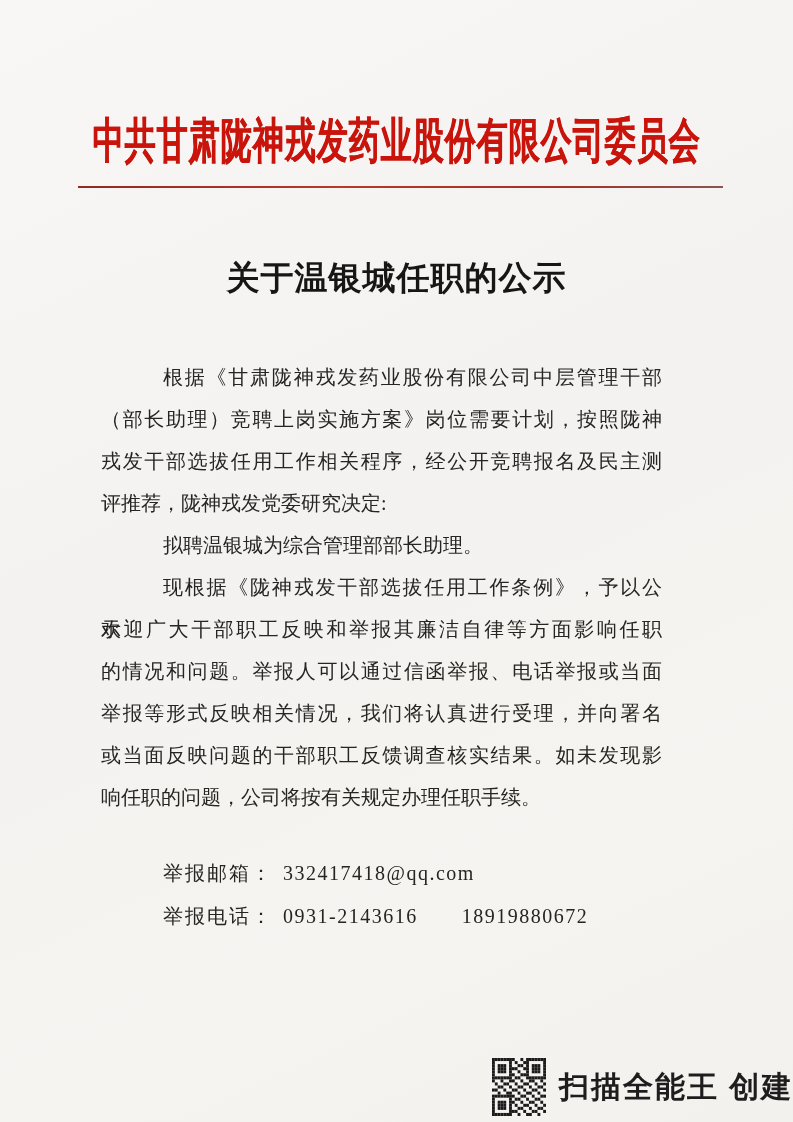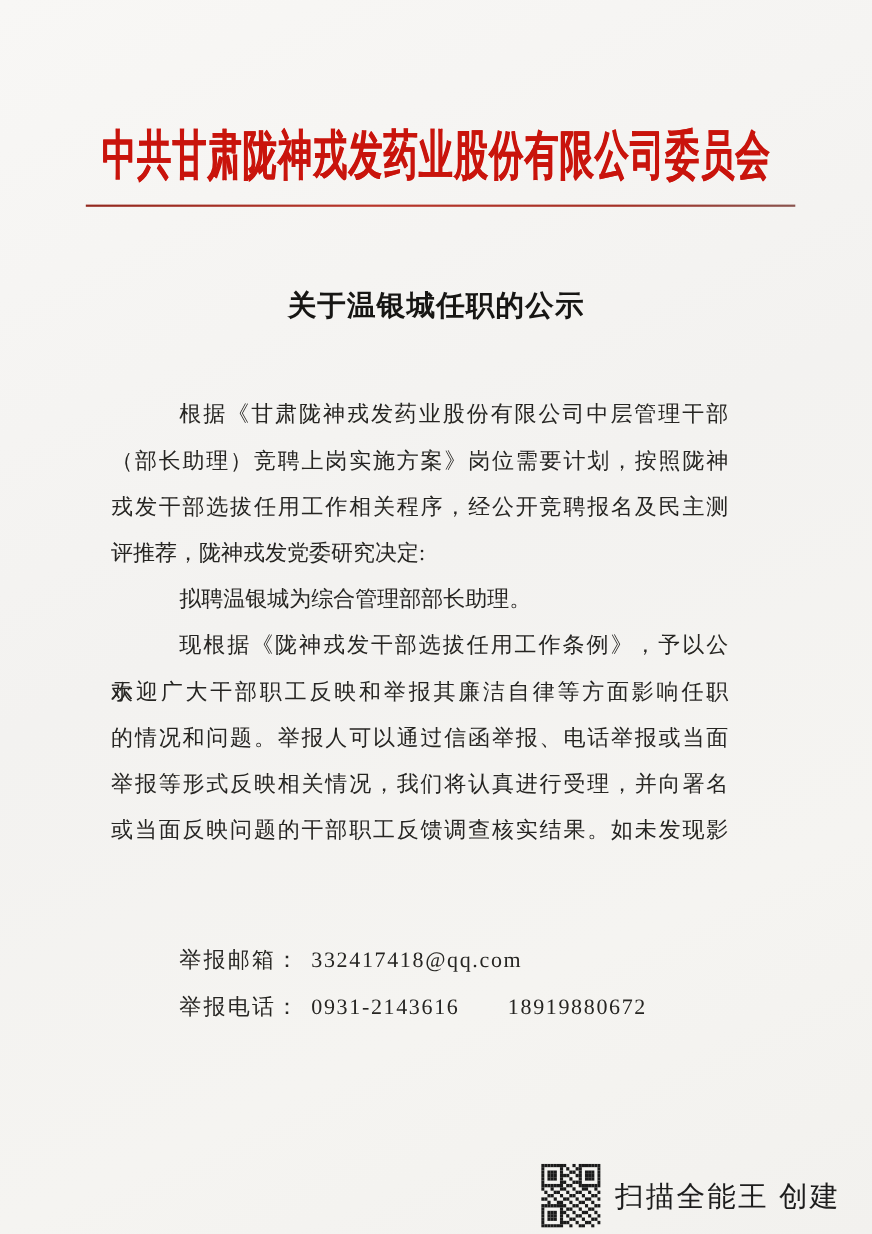--- a/index.html
+++ b/index.html
@@ -32,21 +32,21 @@
     top: 186px; left: 78px;
     width: 645px; height: 2px;
     background: linear-gradient(90deg, #93291f 0%, #b9372b 40%, #a53126 75%, #8a544e 100%);
   }
   
   .title {
     position: absolute;
     top: 258px; left: 0; width: 100%;
     margin: 0;
     text-align: center;
-    font-size: 26px;
+    font-size: 33px;
     line-height: 40px;
     font-weight: bold;
     color: #171614;
     letter-spacing: 1px;
   }
   
   .body-block {
     position: absolute;
     top: 356px; left: 101px;
     width: 561px;
@@ -83,22 +83,22 @@
   .watermark {
     position: absolute;
     left: 492px; top: 1058px;
     display: flex;
     align-items: center;
     gap: 13px;
   }
   .qr { width: 54px; height: 58px; display: block; }
   .wm-text {
     font-family: "Liberation Sans", "DejaVu Sans", sans-serif;
-    font-size: 26px;
-    font-weight: normal;
+    font-size: 30px;
+    font-weight: bold;
     color: #1d1d1d;
     letter-spacing: 2px;
     white-space: nowrap;
   }
 </style>
 </head>
 <body>
 
 <div class="page">
 
@@ -112,20 +112,21 @@
     <div class="line indent fill">根据《甘肃陇神戎发药业股份有限公司中层管理干部</div>
     <div class="line fill">（部长助理）竞聘上岗实施方案》岗位需要计划，按照陇神</div>
     <div class="line fill">戎发干部选拔任用工作相关程序，经公开竞聘报名及民主测</div>
     <div class="line">评推荐，陇神戎发党委研究决定:</div>
     <div class="line indent">拟聘温银城为综合管理部部长助理。</div>
     <div class="line indent fill">现根据《陇神戎发干部选拔任用工作条例》，予以公示。</div>
     <div class="line fill">欢迎广大干部职工反映和举报其廉洁自律等方面影响任职</div>
     <div class="line fill">的情况和问题。举报人可以通过信函举报、电话举报或当面</div>
     <div class="line fill">举报等形式反映相关情况，我们将认真进行受理，并向署名</div>
     <div class="line fill">或当面反映问题的干部职工反馈调查核实结果。如未发现影</div>
+    <div class="line">响任职的问题，公司将按有关规定办理任职手续。</div>
   </div>
 
   <div class="contact">
     <div class="row">
       <span class="lbl">举报邮箱：</span><span class="val">332417418@qq.com</span>
     </div>
     <div class="row">
       <span class="lbl">举报电话：</span><span class="val">0931-2143616</span><span class="val2">18919880672</span>
     </div>
   </div>

